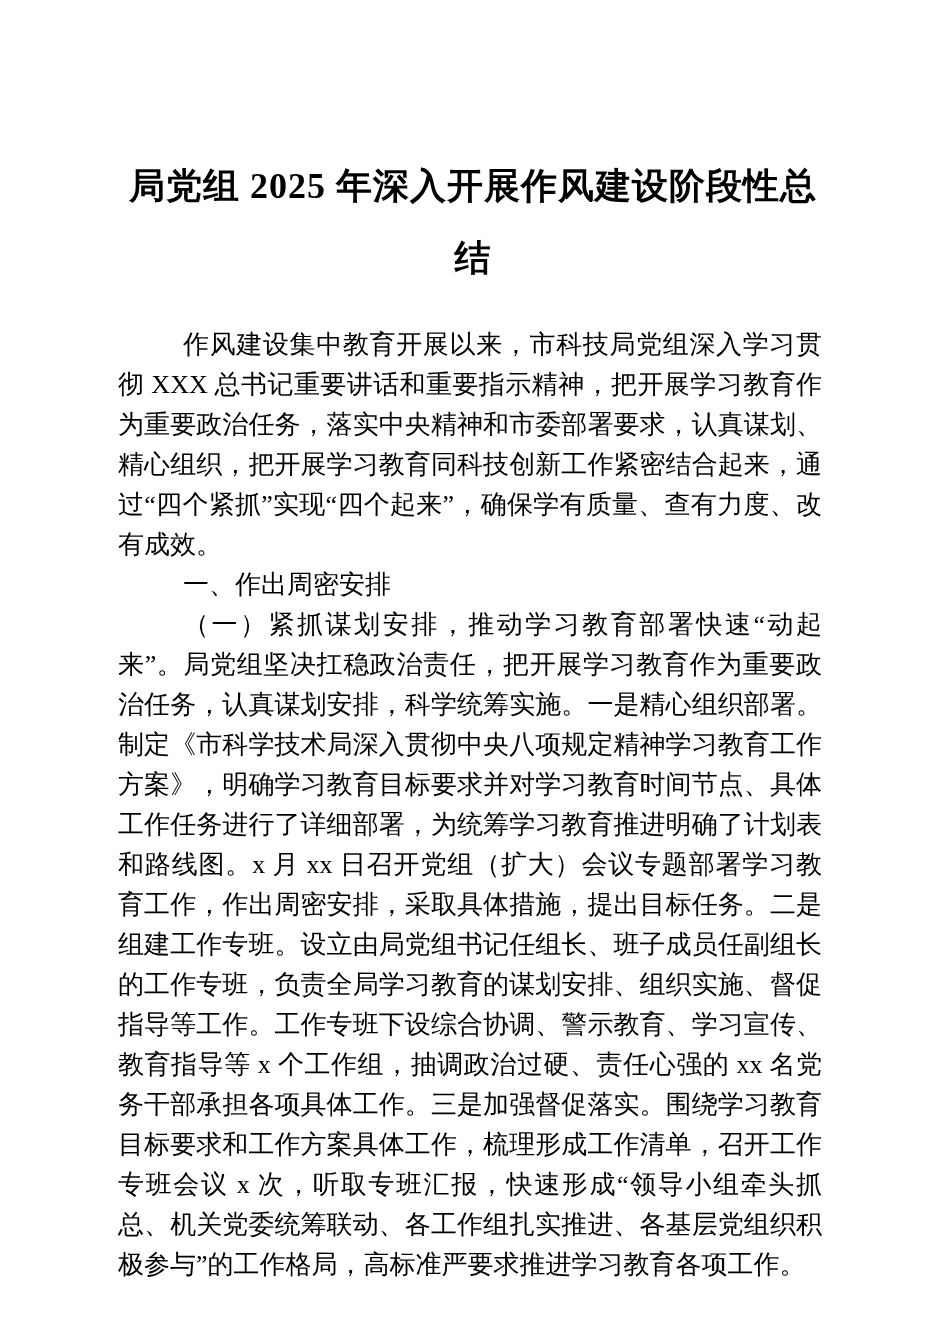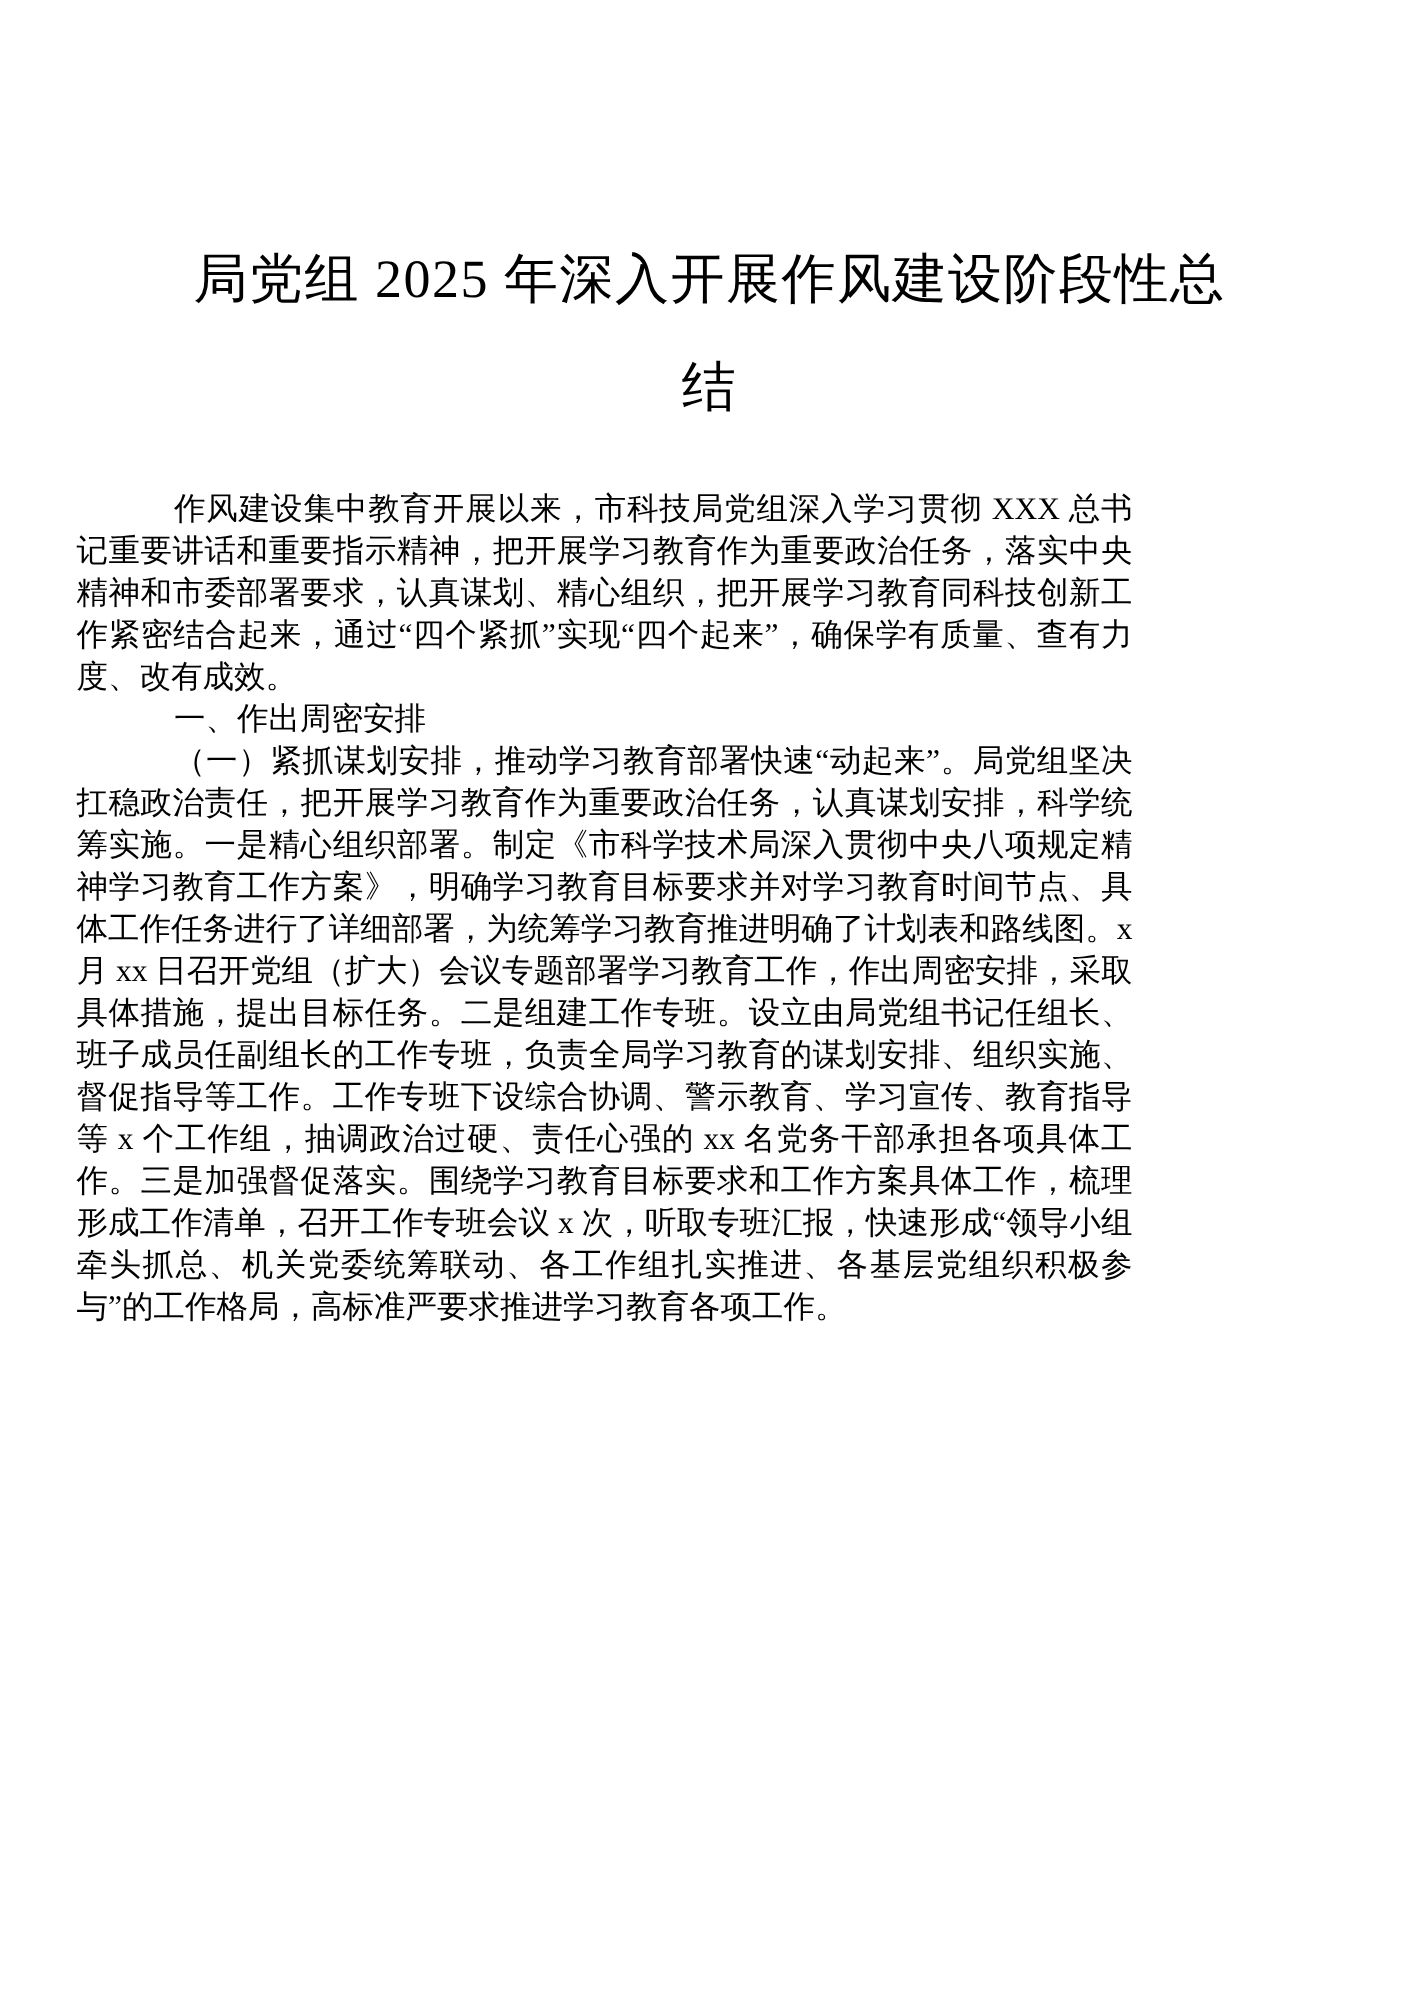--- a/index.html
+++ b/index.html
@@ -14,32 +14,32 @@
     background: #ffffff;
     color: #000000;
     overflow: hidden;
     font-family: "Liberation Serif", "DejaVu Serif", serif;
   }
   .doc-title {
     margin: 150px 0 0 103px;
     width: 740px;
     font-size: 36px;
     line-height: 72px;
-    font-weight: normal;
+    font-weight: bold;
     text-align: center;
     letter-spacing: 1px;
   }
   .title-line {
     display: block;
   }
   .doc-body {
-    margin: 31px 0 0 51px;
+    margin: 31px 0 0 118px;
     width: 704px;
-    font-size: 21px;
-    line-height: 28px;
+    font-size: 26px;
+    line-height: 40px;
     text-align: justify;
     text-justify: inter-ideograph;
   }
   .doc-body p {
     margin: 0;
     padding: 0;
     text-indent: 65px;
     word-break: break-all;
   }
 </style>

